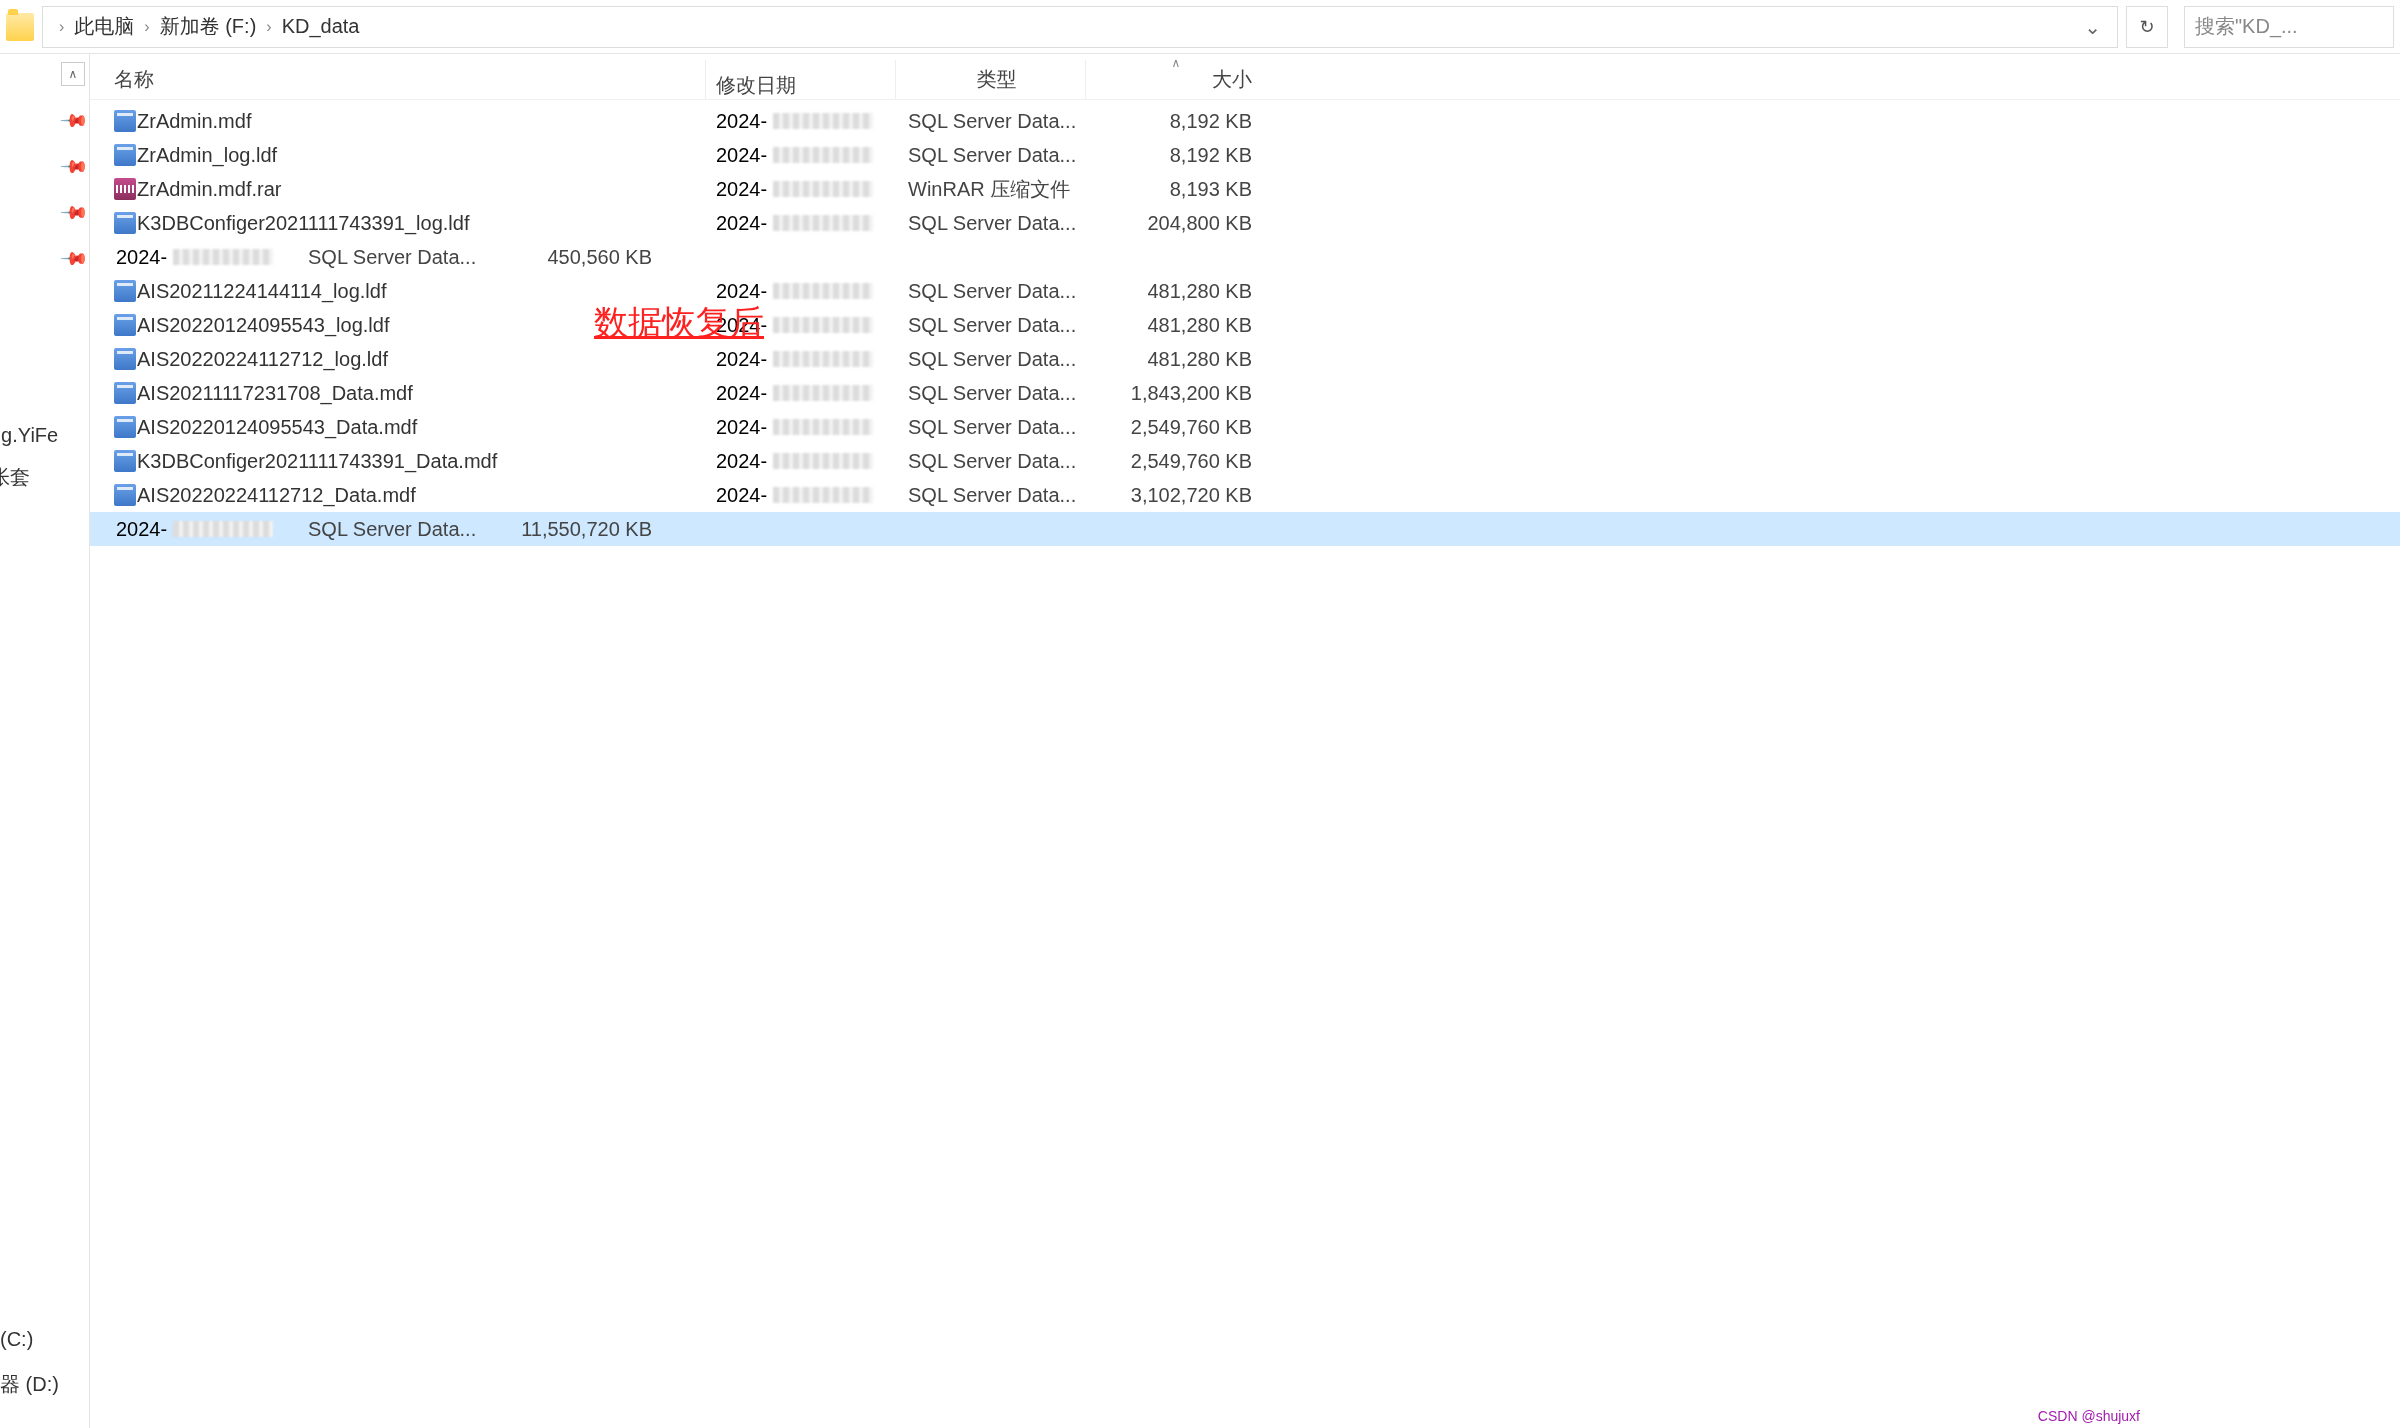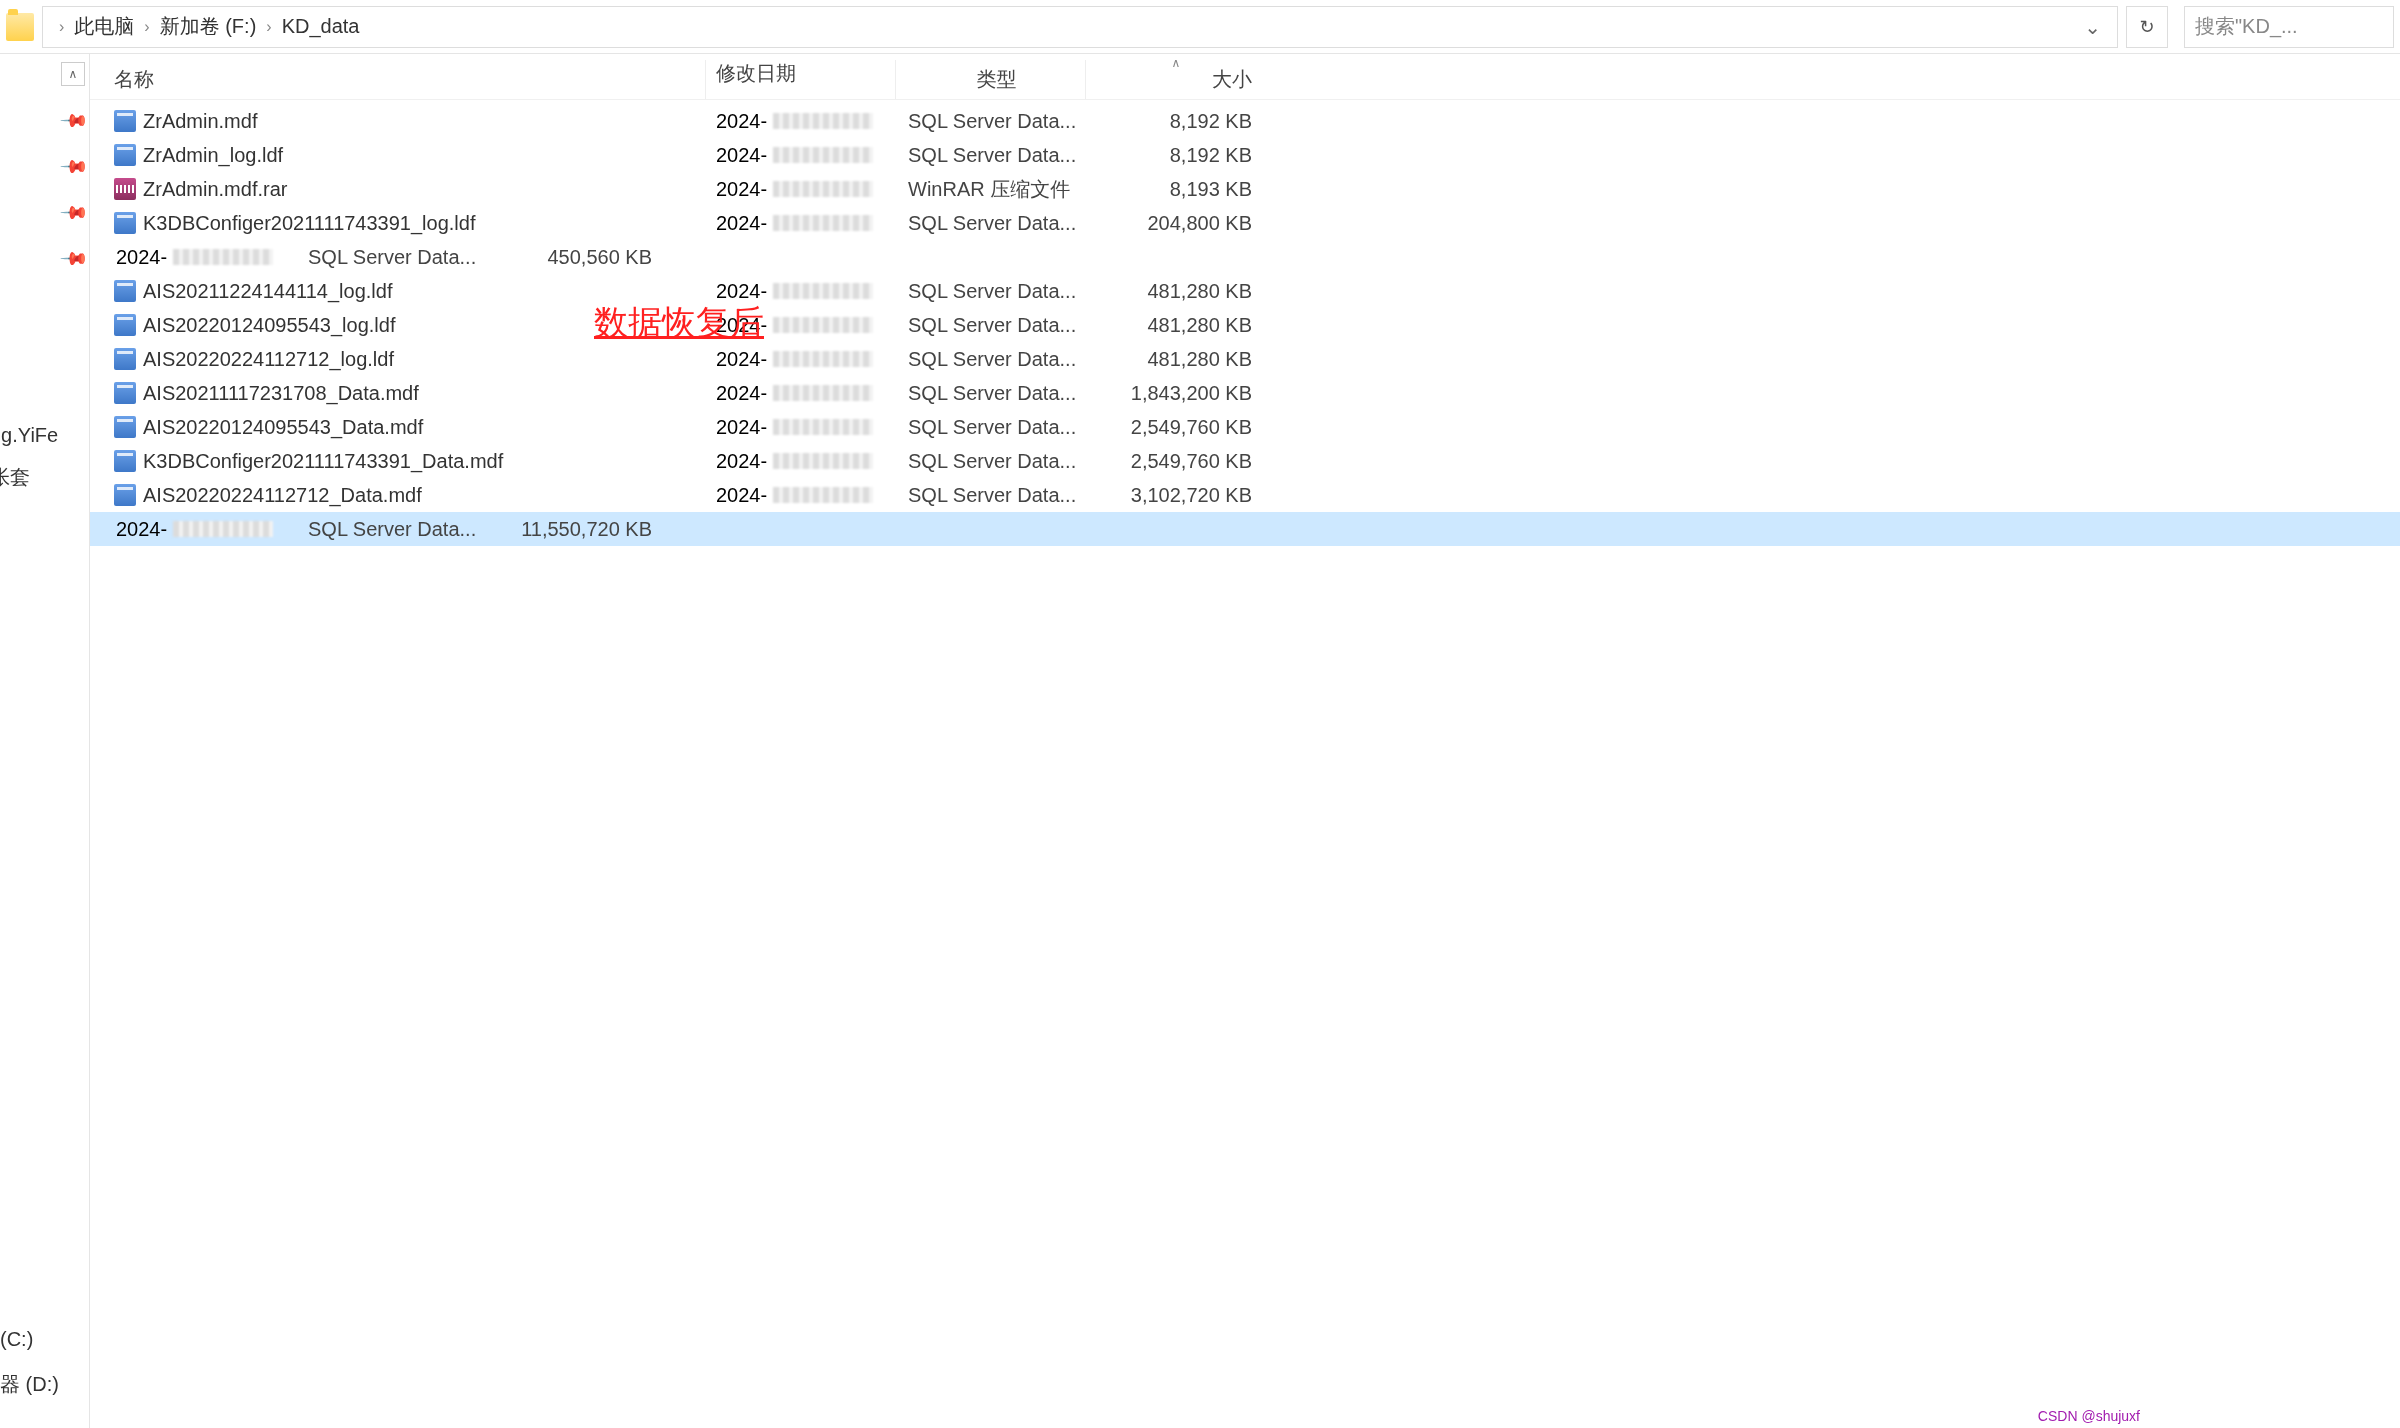--- a/index.html
+++ b/index.html
@@ -16,28 +16,28 @@
     .refresh-btn { width:42px; height:42px; border:1px solid #ddd; display:flex; align-items:center; justify-content:center; color:#555; font-size:18px; cursor:pointer; }
     .searchbox { width: 210px; height:42px; border:1px solid #ddd; display:flex; align-items:center; padding:0 10px; color:#888; margin-left:8px; overflow:hidden; white-space:nowrap; }
     .main { flex:1; display:flex; min-height:0; }
     .sidebar { width: 90px; border-right:1px solid #e5e5e5; padding:8px 4px; display:flex; flex-direction:column; align-items:flex-end; gap:24px; position:relative; }
     .scroll-up { width: 24px; height:24px; border:1px solid #ccc; display:flex; align-items:center; justify-content:center; color:#666; font-size:12px; margin-left:auto; }
     .pin { color:#888; font-size:18px; transform: rotate(45deg); }
     .side-text { position:absolute; left:-10px; color:#333; font-size:20px; white-space:nowrap; }
     .content { flex:1; display:flex; flex-direction:column; min-width:0; }
     .headers { display:flex; align-items:center; height: 46px; border-bottom: 1px solid #f0f0f0; color:#444; padding: 6px 0 0 16px; position:relative; }
     .col-name { width: 600px; padding-left: 8px; border-right:1px solid #eee; height:100%; display:flex; align-items:center; }
-    .col-date { width: 190px; padding-left: 10px; border-right:1px solid #eee; height:100%; display:flex; align-items:flex-start; }
+    .col-date { width: 190px; padding-left: 10px; border-right:1px solid #eee; height:100%; display:flex; align-items:flex-end; }
     .col-type { width: 190px; padding-left: 12px; border-right:1px solid #eee; height:100%; display:flex; align-items:center;justify-content:center; }
     .col-size { width: 180px; padding-right: 14px; height:100%; display:flex; align-items:center; justify-content:flex-end; position:relative; }
     .sort-ind { position:absolute; top:-4px; left:50%; transform:translateX(-50%); color:#888; font-size:12px; }
     .rows { flex:1; overflow:auto; padding-top:4px; }
     .row { display:flex; align-items:center; height:34px; padding-left:16px; }
     .row.selected { background:#cde8ff; }
-    .cell-name { width:600px; display:flex; align-items:center; gap:7px; padding-left:8px; }
+    .cell-name { width:600px; display:flex; align-items:center; gap:1px; padding-left:8px; }
     .cell-date { width:190px; padding-left:10px; color:#000000; display:flex; align-items:center; gap:6px; }
     .cell-type { width:190px; padding-left:12px; color:#444; white-space:nowrap; overflow:hidden; text-overflow:ellipsis; }
     .cell-size { width:180px; padding-right:14px; text-align:right; color:#444; }
     .ficon { width:22px; height:22px; display:inline-flex; align-items:center; justify-content:center; border-radius:2px; font-size:10px; color:#fff; flex-shrink:0; }
     .ficon.db { background:linear-gradient(to bottom,#6aa0e8,#3e78c8); position:relative; }
     .ficon.db::after { content:""; position:absolute; left:3px; top:3px; width:16px; height:3px; background:#fff; opacity:0.8; }
     .ficon.rar { background:linear-gradient(to bottom,#c54b8c,#8b2e5e); }
     .ficon.rar::before { content:""; position:absolute; width:18px; height:8px; background:repeating-linear-gradient(90deg,#fff 0 2px,transparent 2px 4px); }
     .blur-rect { height:16px; display:inline-block; background: repeating-linear-gradient(90deg,#dcdcdc 0 6px,#f2f2f2 6px 10px); filter: blur(1px); }
     .annotation { position:absolute; color:#ff2020; font-size:34px; font-weight:500; pointer-events:none; }

